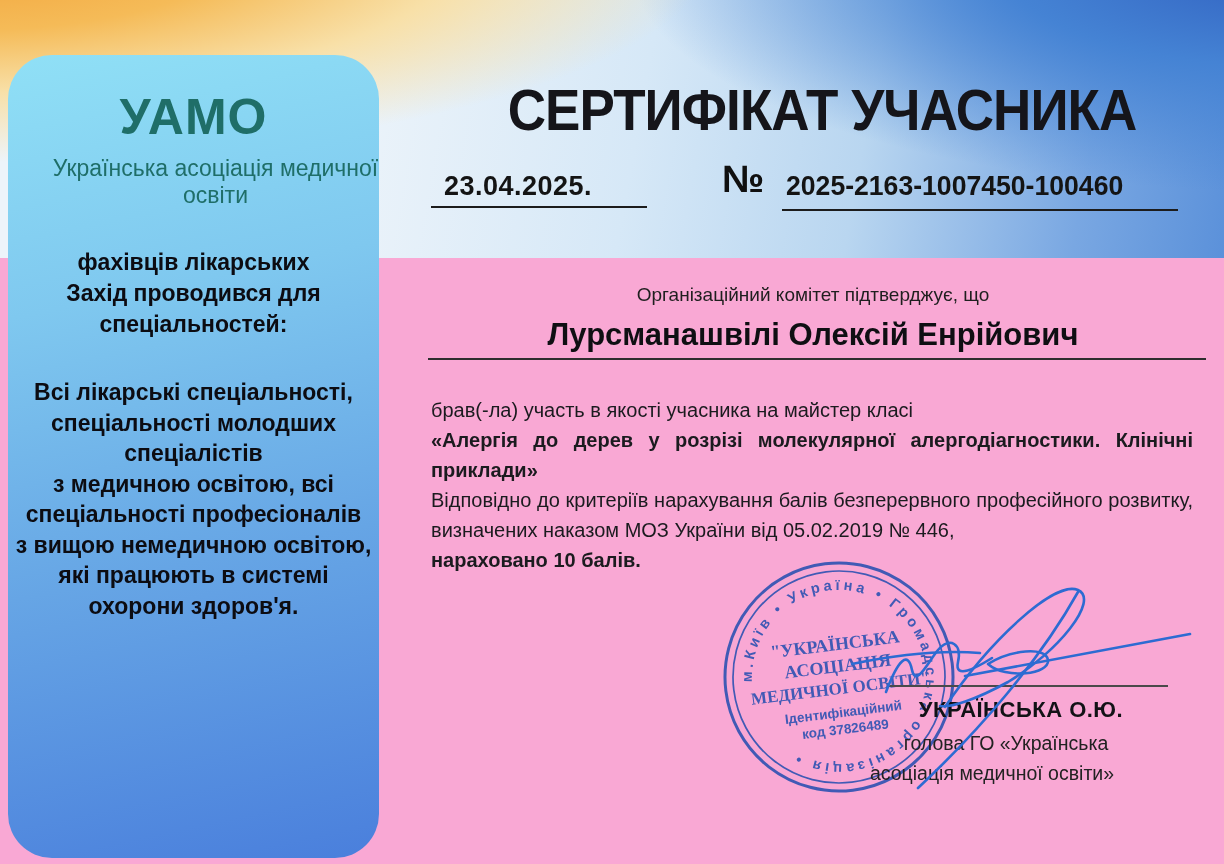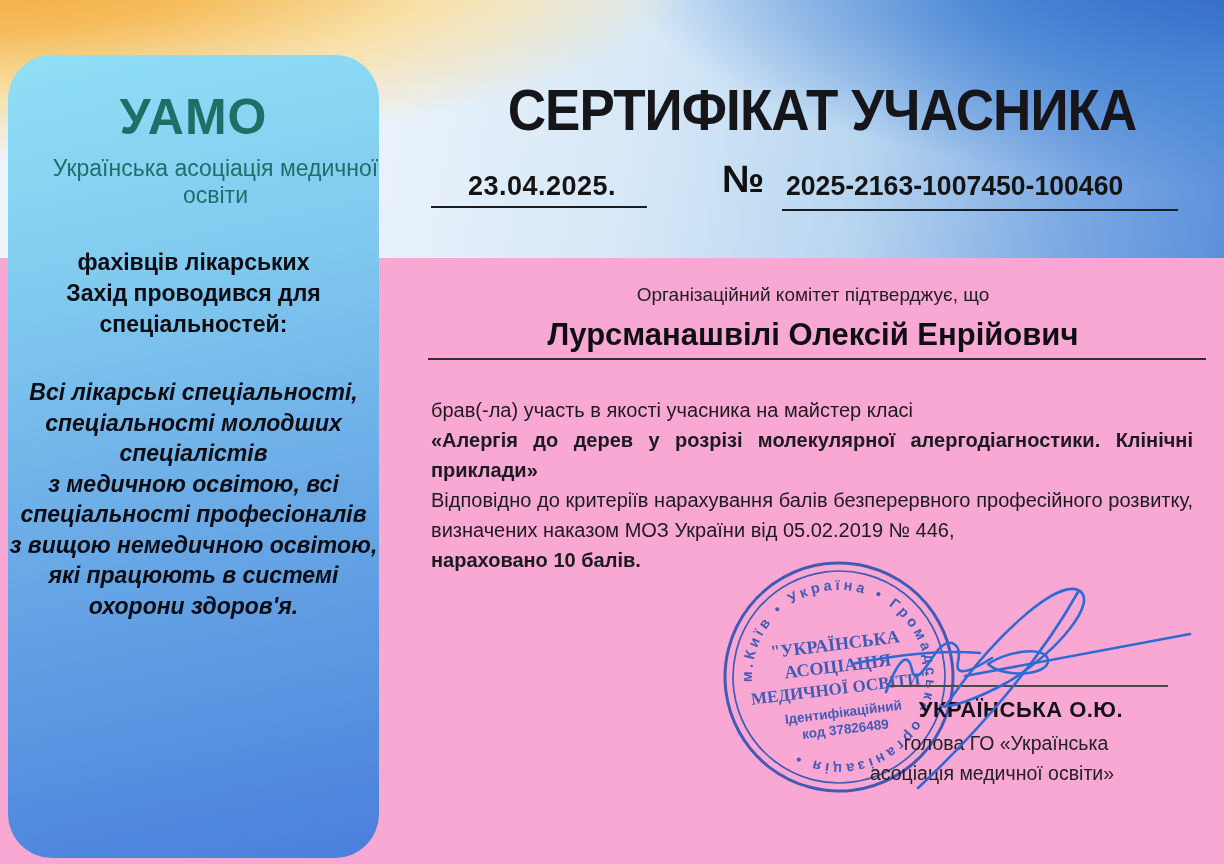--- a/index.html
+++ b/index.html
@@ -19,28 +19,28 @@
   
   .sidebar-card {
     position:absolute; left:8px; top:55px; width:371px; height:803px;
     border-radius:44px; text-align:center;
     background:linear-gradient(168deg, var(--card_top) 0%, #7fc8ef 30%, #66a5e5 62%, var(--card_bottom) 100%);
   }
   .logo { margin-top:36px; font-size:50px; font-weight:700; letter-spacing:1px;
           color:var(--accent_teal); line-height:52px; }
   .logo-subtitle { margin-top:12px; font-size:23px; color:var(--accent_teal);margin-left:44px; }
   .sidebar-heading { margin-top:38px; font-size:23px; font-weight:700; color:#0c0c12; line-height:31px; }
-  .sidebar-desc { margin-top:37px; font-size:23px; font-weight:700; color:#0c0c12; line-height:30.5px;font-style:italic; }
+  .sidebar-desc { margin-top:37px; font-size:23px; font-weight:700; color:#0c0c12; line-height:30.5px; }
   
   .cert-title {
     position:absolute; left:420px; top:82px; width:804px; text-align:center;
     font-size:57px; font-weight:700; color:#15151a; letter-spacing:-1px;
     transform:scaleX(0.93); transform-origin:center; line-height:1;
   }
-  .cert-date { position:absolute; left:436px; top:171px; width:212px; text-align:center;
+  .cert-date { position:absolute; left:412px; top:171px; width:212px; text-align:center;
     font-size:27px; font-weight:600; color:#141414; letter-spacing:0.5px; }
   .date-underline { position:absolute; left:431px; top:206px; width:216px; border-top:2.5px solid #1c1c1c; }
   .cert-no-sign { position:absolute; left:722px; top:158px; font-size:38px; font-weight:800; color:#101010; }
   .cert-number { position:absolute; left:786px; top:170px; font-size:28px; font-weight:600; color:#141414;
     transform:scaleX(0.95); transform-origin:left; white-space:nowrap; }
   .no-underline { position:absolute; left:782px; top:209px; width:396px; border-top:2.5px solid #1c1c1c; }
   
   .confirm-line { position:absolute; left:402px; top:284px; width:822px; text-align:center;
     font-size:19px; color:#1f1f1f; }
   .participant-name { position:absolute; left:402px; top:317px; width:822px; text-align:center;

